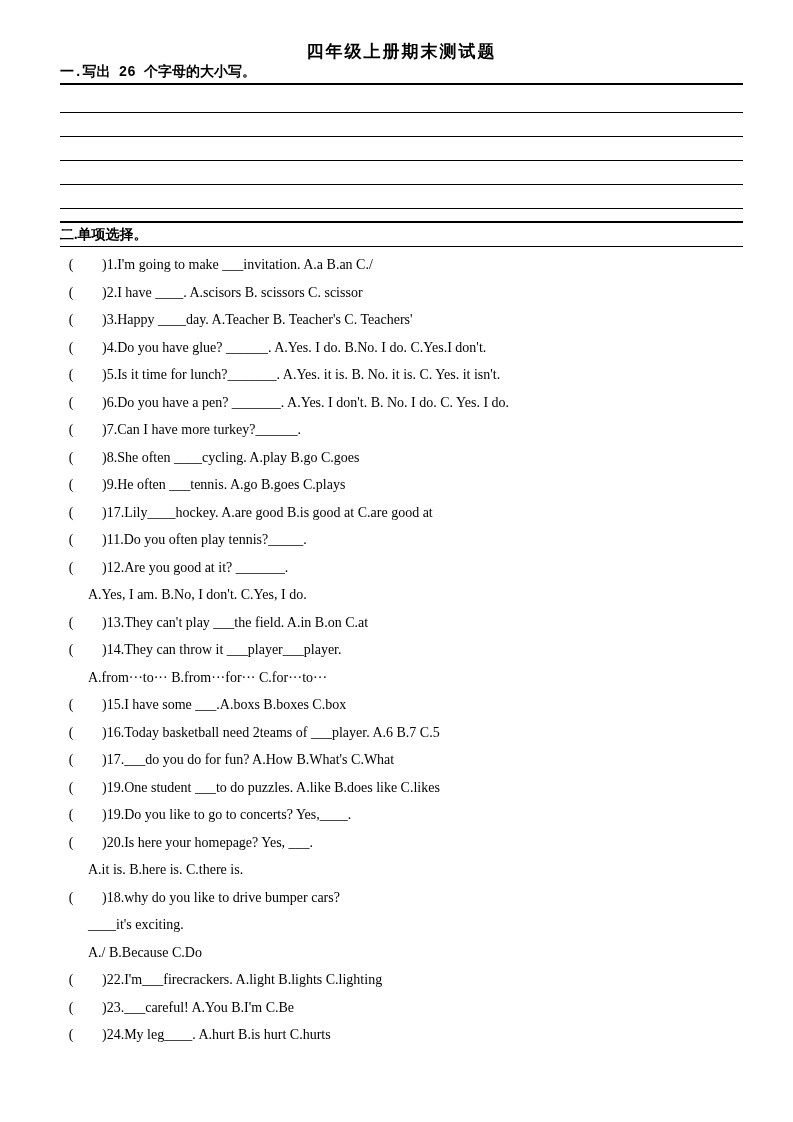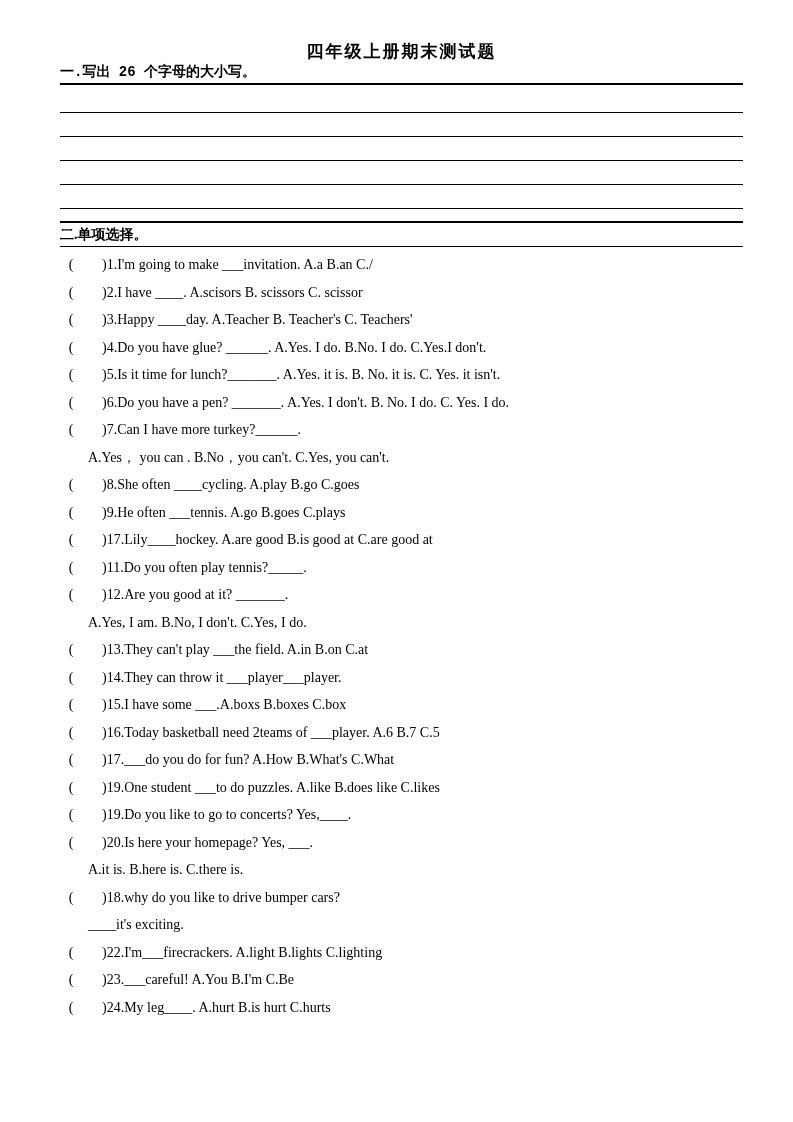--- a/index.html
+++ b/index.html
@@ -129,23 +129,20 @@
         <span class="q-text">)6.Do you have a pen? _______.    A.Yes. I don't.   B. No. I do.   C. Yes. I do.</span>
       </div>
     </div>
     <div class="question-block">
       <div class="question-line">
         <span class="paren">(</span>
         <span class="q-text">)7.Can I have more turkey?______.</span>
       </div>
     </div>
     <div class="question-block">
-      <div class="indent">A.Yes，  you can .   B.No，you can't.   C.Yes, you can't.</div>
-    </div>
-    <div class="question-block">
       <div class="question-line">
         <span class="paren">(</span>
         <span class="q-text">)8.She often ____cycling.         A.play   B.go   C.goes</span>
       </div>
     </div>
     <div class="question-block">
       <div class="question-line">
         <span class="paren">(</span>
         <span class="q-text">)9.He often ___tennis.             A.go   B.goes   C.plays</span>
       </div>
@@ -177,20 +174,23 @@
         <span class="q-text">)13.They can't play ___the field.    A.in   B.on   C.at</span>
       </div>
     </div>
     <div class="question-block">
       <div class="question-line">
         <span class="paren">(</span>
         <span class="q-text">)14.They can throw it ___player___player.</span>
       </div>
     </div>
     <div class="question-block">
+      <div class="indent">A.from···to···    B.from···for···    C.for···to···</div>
+    </div>
+    <div class="question-block">
       <div class="question-line">
         <span class="paren">(</span>
         <span class="q-text">)15.I have some ___.A.boxs   B.boxes   C.box</span>
       </div>
     </div>
     <div class="question-block">
       <div class="question-line">
         <span class="paren">(</span>
         <span class="q-text">)16.Today basketball need 2teams of ___player.   A.6   B.7   C.5</span>
       </div>
@@ -225,20 +225,23 @@
     <div class="question-block">
       <div class="question-line">
         <span class="paren">(</span>
         <span class="q-text">)18.why do you like to drive bumper cars?</span>
       </div>
     </div>
     <div class="question-block">
       <div class="indent">____it's exciting.</div>
     </div>
     <div class="question-block">
+      <div class="indent">A./   B.Because   C.Do</div>
+    </div>
+    <div class="question-block">
       <div class="question-line">
         <span class="paren">(</span>
         <span class="q-text">)22.I'm___firecrackers.      A.light   B.lights   C.lighting</span>
       </div>
     </div>
     <div class="question-block">
       <div class="question-line">
         <span class="paren">(</span>
         <span class="q-text">)23.___careful!               A.You   B.I'm   C.Be</span>
       </div>

